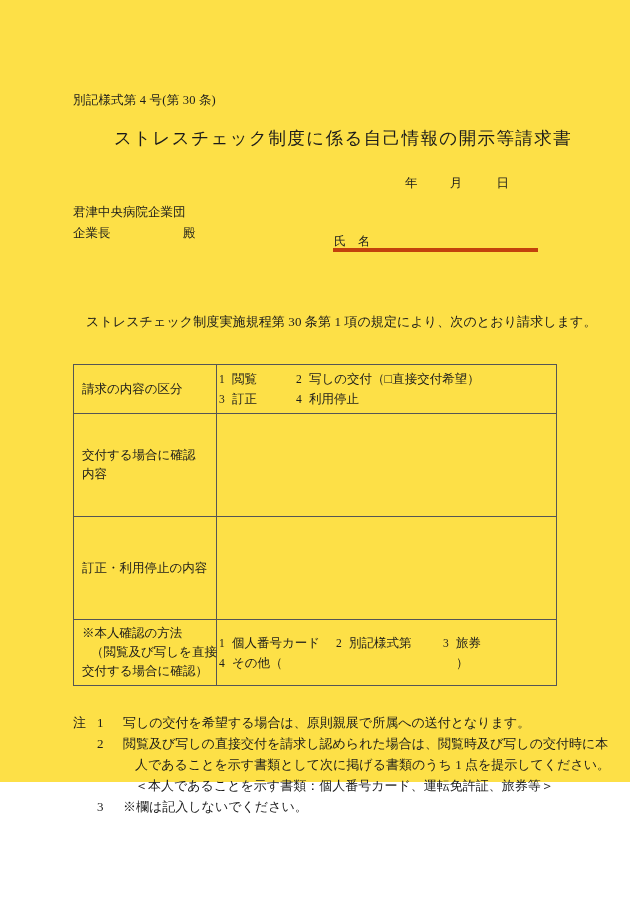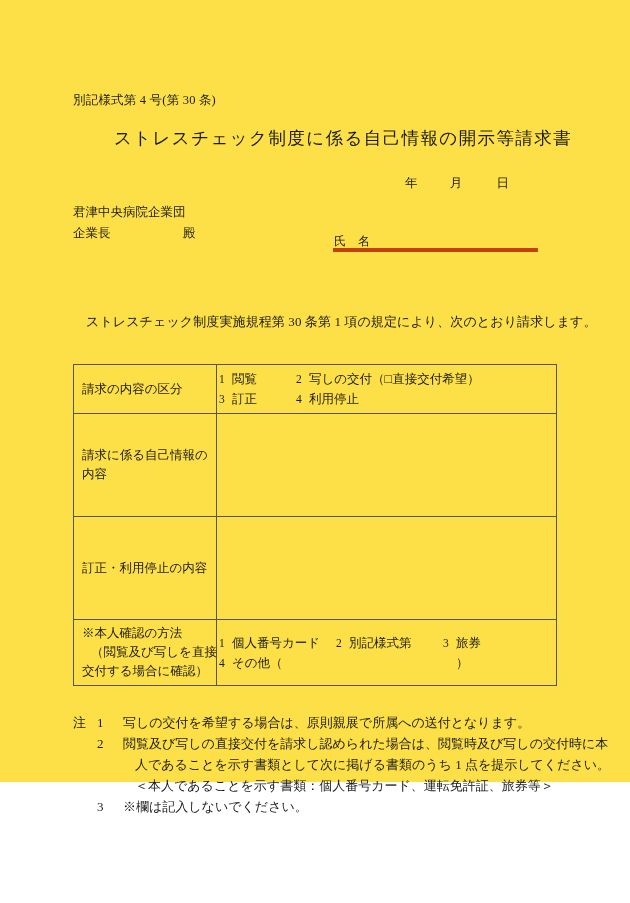--- a/index.html
+++ b/index.html
@@ -222,21 +222,21 @@
             <span class="opt-num">1</span><span class="opt-w1">閲覧</span><span class="opt-num">2</span><span class="opt-free">写しの交付（□直接交付希望）</span>
           </span>
           <span class="opt-line">
             <span class="opt-num">3</span><span class="opt-w1">訂正</span><span class="opt-num">4</span><span class="opt-free">利用停止</span>
           </span>
         </td>
       </tr>
 
       <tr class="row-naiyou">
         <td class="label-cell">
-          <span class="lbl-line">請求に係る自己情報の</span>
+          <span class="lbl-line">交付する場合に確認</span>
           <span class="lbl-line">内容</span>
         </td>
         <td class="value-cell"></td>
       </tr>
 
       <tr class="row-teisei">
         <td class="label-cell">
           <span class="lbl-line">訂正・利用停止の内容</span>
         </td>
         <td class="value-cell"></td>

